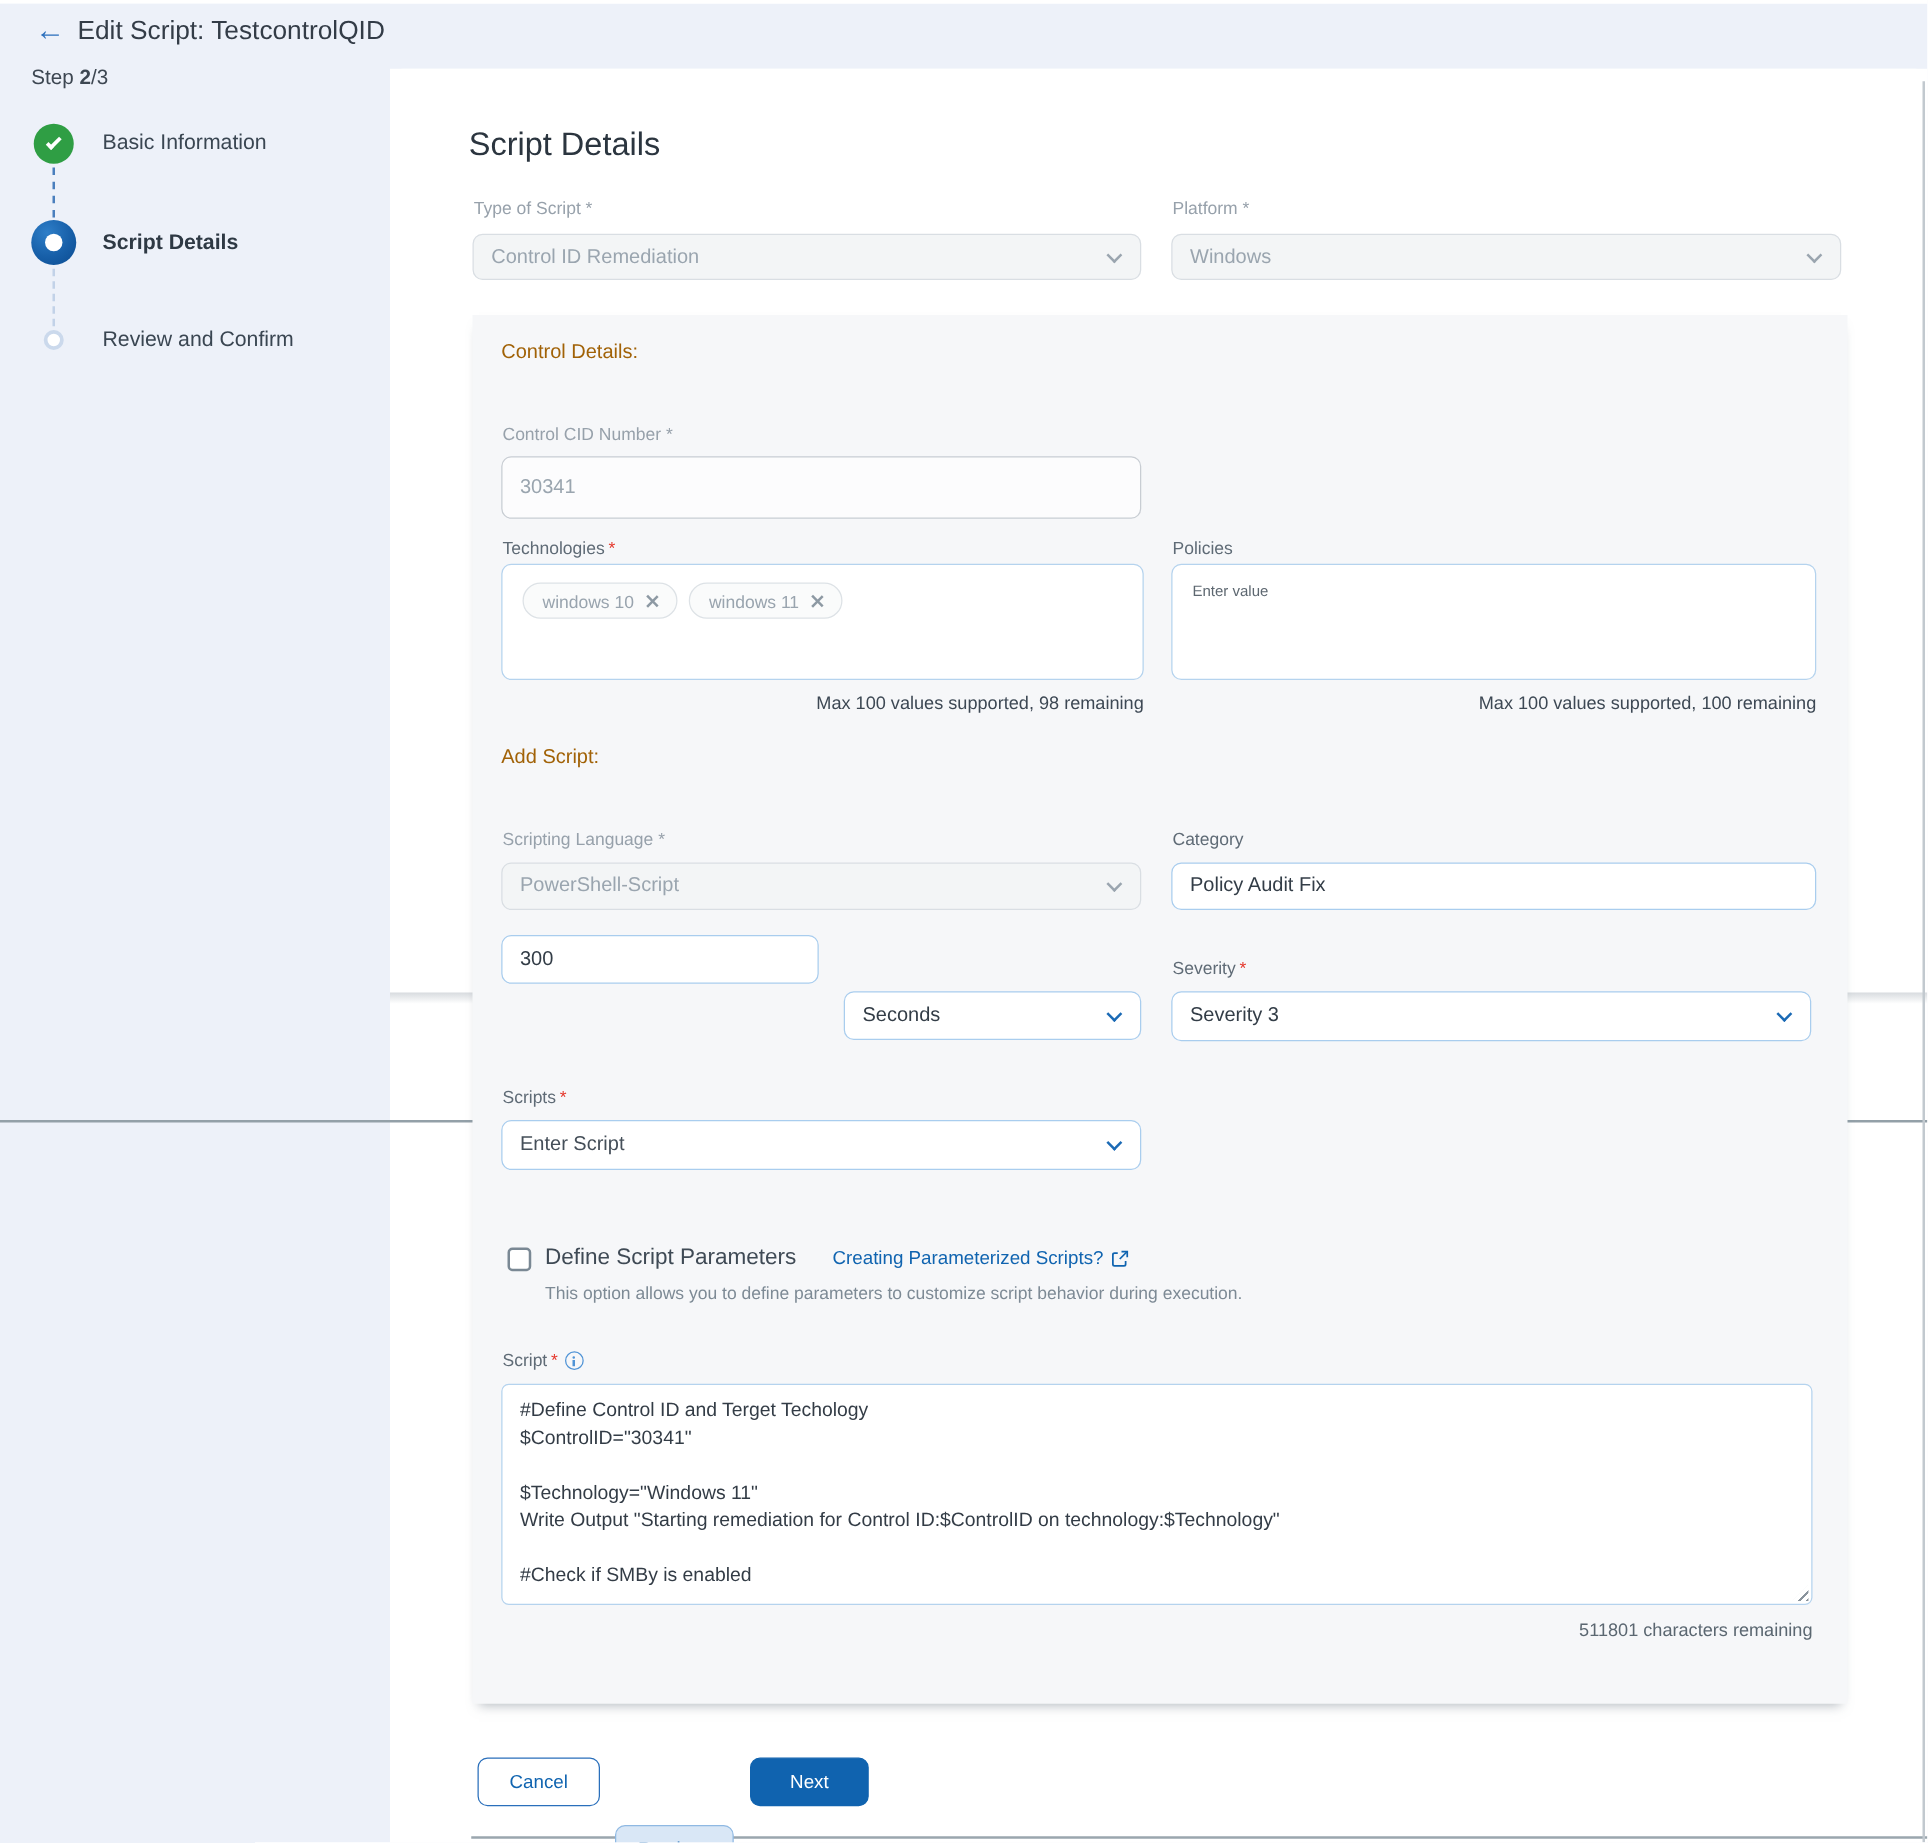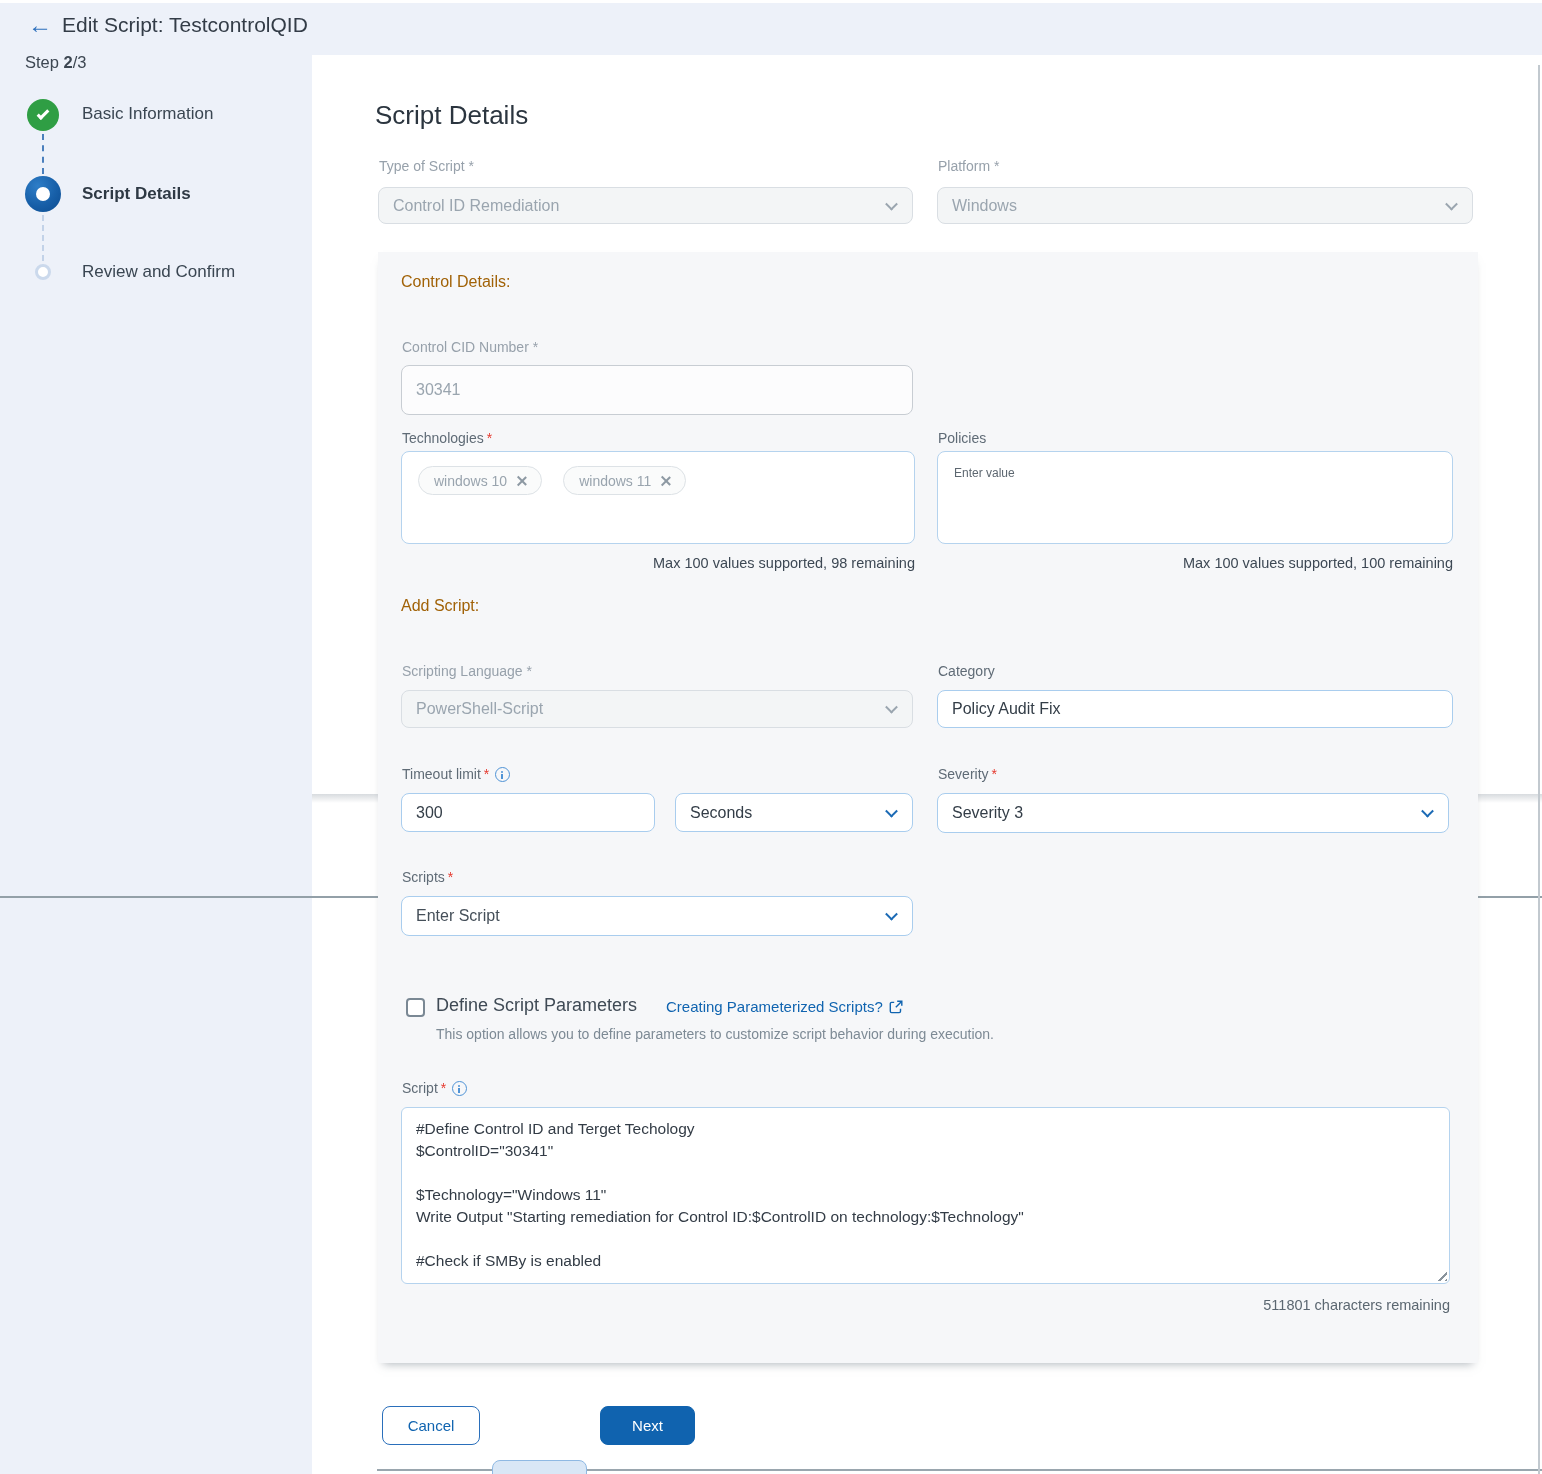--- a/index.html
+++ b/index.html
@@ -47,21 +47,21 @@
   .fld-dis-lite { background:#fcfcfd; border:1px solid #c8cdd3; color:#9aa5af; }
   .fld-en  { background:#fff; border:1px solid #a9cdee; color:#333d47; }
   .chev { position:absolute; right:16px; top:50%; width:9px; height:9px; border-right:2px solid; border-bottom:2px solid; transform:translateY(-70%) rotate(45deg); }
   .chev-gray { color:#9aa5af; }
   .chev-blue { color:#1b6ab5; }
   input.txt { outline:none; }
   .box { position:absolute; background:#fff; border:1px solid #b5d3ee; border-radius:8px; z-index:5; }
   .hint { position:absolute; z-index:5; font-size:14.5px; color:#3d4854; text-align:right; }
 
   
-  .chips { position:absolute; left:418px; top:466px; display:flex; gap:21px; z-index:6; }
+  .chips { position:absolute; left:418px; top:466px; display:flex; gap:9px; z-index:6; }
   .chip { display:flex; align-items:center; gap:9px; height:29px; padding:0 13px 0 15px; border:1px solid #dde2e6; background:#fafbfb; border-radius:15px; font-size:14px; color:#99a4ae; }
   .chip-x { position:relative; width:12px; height:12px; cursor:pointer; }
   .chip-x::before, .chip-x::after { content:""; position:absolute; left:5px; top:0; width:1.5px; height:12px; background:#8d99a3; }
   .chip-x::before { transform:rotate(45deg); } .chip-x::after { transform:rotate(-45deg); }
 
   
   .info { display:inline-block; position:relative; width:15px; height:15px; border:1.5px solid #4f93d6; border-radius:50%; vertical-align:-3px; margin-left:6px; }
   .info::before { content:""; position:absolute; left:5px; top:2.5px; width:2px; height:2px; background:#4f93d6; border-radius:50%; }
   .info::after  { content:""; position:absolute; left:5px; top:6px; width:2px; height:4.5px; background:#4f93d6; }
 
@@ -164,21 +164,21 @@
     <span>PowerShell-Script</span>
     <span class="chev chev-gray"></span>
   </div>
 
   <div class="abs lbl lbl-en" style="left:938px; top:663px;">Category</div>
   <input class="fld fld-en txt" style="left: 937px; top: 690px; width: 516px; height: 38px;" value="Policy Audit Fix">
 
   <div class="abs lbl lbl-en" style="left:402px; top:766px;">
     <span>Timeout limit</span><span class="req">*</span><span class="info"></span>
   </div>
-  <input class="fld fld-en txt" style="left: 401px; top: 793px; width: 254px; height: 39px;" value="300">
+  <input class="fld fld-en txt" style="left: 401px; top: 748px; width: 254px; height: 39px;" value="300">
   <div class="fld fld-en" style="left:675px; top:793px; width:238px; height:39px;">
     <span>Seconds</span>
     <span class="chev chev-blue"></span>
   </div>
 
   <div class="abs lbl lbl-en" style="left:938px; top:766px;">
     <span>Severity</span><span class="req">*</span>
   </div>
   <div class="fld fld-en" style="left:937px; top:793px; width:512px; height:40px;">
     <span>Severity 3</span>

